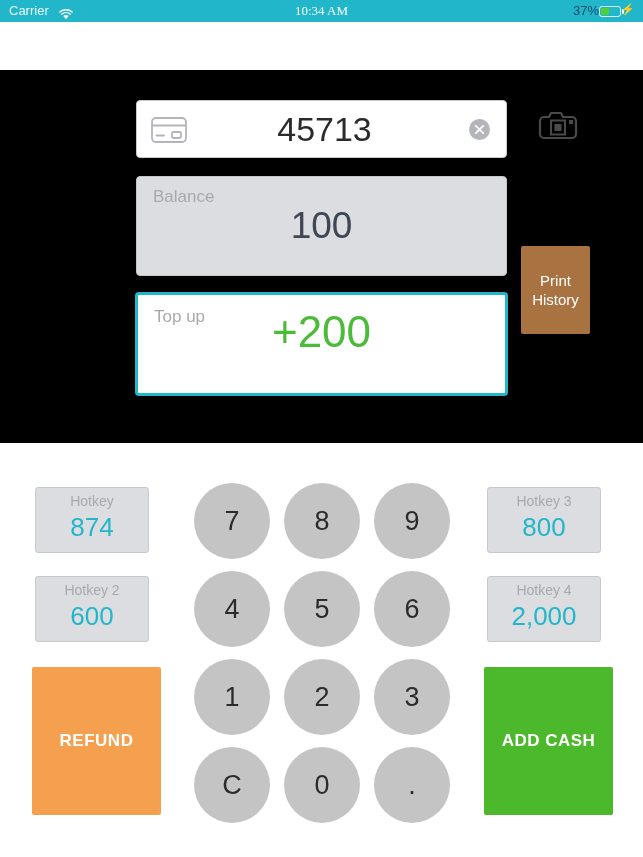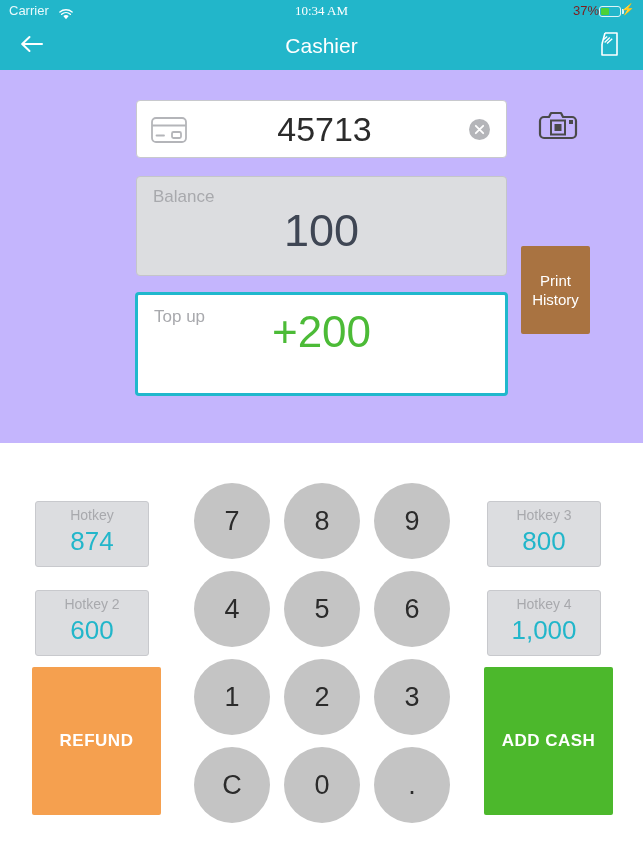--- a/index.html
+++ b/index.html
@@ -49,21 +49,21 @@
     width: 643px;
     text-align: center;
     font-size: 13px;
     color: #ffffff;
     font-family: Liberation Serif, serif;
   }
   .status-batt-pct {
     position: absolute;
     right: 44px; top: 0;
     font-size: 13px;
-    color: #7f1d1d;
+    color: #0c4a6e;
   }
   .batt-shell {
     position: absolute;
     right: 22px; top: 6px;
     width: 22px; height: 11px;
     border: 1px solid rgba(255,255,255,0.85);
     border-radius: 3px;
     box-sizing: border-box;
   }
   .batt-fill {
@@ -125,21 +125,21 @@
     justify-content: center;
     cursor: pointer;
   }
 
   
   .top-panel {
     position: absolute;
     top: 70px; left: 0;
     width: 643px;
     height: 373px;
-    background: #c4b5fd;
+    background: #000000;
   }
 
   .card-row {
     position: absolute;
     left: 136px; top: 30px;
     width: 371px; height: 58px;
   }
   .card-input {
     position: absolute;
     left: 0; top: 0;
@@ -200,21 +200,21 @@
   .field-label {
     position: absolute;
     left: 16px; top: 10px;
     font-size: 17px;
     color: #a8a9ad;
   }
   .field-value {
     position: absolute;
     left: 0; right: 0; top: 28px;
     text-align: center;
-    font-size: 45px;
+    font-size: 37px;
     color: #3f4654;
   }
   .topup-box .field-value {
     color: #4cbb37;
     font-size: 44px;
     top: 12px;
   }
   .topup-box .field-label { top: 12px; }
 
   .print-history {
@@ -250,21 +250,20 @@
   }
 
   .hotkey {
     position: absolute;
     width: 114px; height: 66px;
     background: #dcdde0;
     border: 1px solid #c8c9cd;
     border-radius: 3px;
     box-sizing: border-box;
     cursor: pointer;
-    margin-top: 14px;
   }
   .hotkey .hk-label {
     position: absolute;
     left: 0; right: 0; top: 5px;
     text-align: center;
     font-size: 14px;
     color: #a8a9ad;
   }
   .hotkey .hk-value {
     position: absolute;
@@ -335,42 +334,20 @@
     </span>
     <span class="status-time">10:34 AM</span>
     <span class="status-batt-pct">37%</span>
     <span class="batt-shell">
       <span class="batt-fill"></span>
     </span>
     <span class="batt-cap"></span>
     <span class="batt-bolt">⚡</span>
   </div>
 
-  <div class="nav-bar">
-    <div class="nav-back">
-      <span>
-        <svg width="26" height="20" viewBox="0 0 26 20">
-          <path d="M10.5 3 L3.2 10 L10.5 17" stroke="#ffffff" stroke-width="2" fill="none" stroke-linecap="round" stroke-linejoin="round"></path>
-          <path d="M3.6 10 H23" stroke="#ffffff" stroke-width="2" fill="none" stroke-linecap="round"></path>
-        </svg>
-      </span>
-    </div>
-    <div class="nav-title">Cashier</div>
-    <div class="nav-right">
-      <span>
-        <svg width="26" height="28" viewBox="0 0 26 28">
-          <path d="M6 3 H18 V25 H3 V14" stroke="#ffffff" stroke-width="1.6" fill="none" stroke-linejoin="round"></path>
-          <path d="M6 3 L3 14" stroke="#ffffff" stroke-width="1.6" fill="none"></path>
-          <path d="M4.6 9.5 L8.2 6.4" stroke="#ffffff" stroke-width="1.3" fill="none"></path>
-          <path d="M5.6 12.4 L10.8 7.6" stroke="#ffffff" stroke-width="1.3" fill="none"></path>
-          <path d="M8.0 13.6 L13.2 8.8" stroke="#ffffff" stroke-width="1.3" fill="none"></path>
-        </svg>
-      </span>
-    </div>
-  </div>
 
   <div class="top-panel">
 
     <div class="card-row">
       <div class="card-input">
         <span class="card-icon">
           <svg width="36" height="26" viewBox="0 0 36 26">
             <rect x="1" y="1" width="34" height="24" rx="4" stroke="#b4b5b9" stroke-width="1.8" fill="none"></rect>
             <path d="M1 8.5 H35" stroke="#b4b5b9" stroke-width="1.8" fill="none"></path>
             <path d="M5.5 18.5 H13" stroke="#b4b5b9" stroke-width="1.8" fill="none" stroke-linecap="round"></path>
@@ -425,21 +402,21 @@
     <div class="hotkey hk2">
       <span class="hk-label">Hotkey 2</span>
       <span class="hk-value">600</span>
     </div>
     <div class="hotkey hk3">
       <span class="hk-label">Hotkey 3</span>
       <span class="hk-value">800</span>
     </div>
     <div class="hotkey hk4">
       <span class="hk-label">Hotkey 4</span>
-      <span class="hk-value">1,000</span>
+      <span class="hk-value">2,000</span>
     </div>
 
     <div class="keypad">
       <div class="key" style="left:0px;   top:0px;">7</div>
       <div class="key" style="left:90px;  top:0px;">8</div>
       <div class="key" style="left:180px; top:0px;">9</div>
       <div class="key" style="left:0px;   top:88px;">4</div>
       <div class="key" style="left:90px;  top:88px;">5</div>
       <div class="key" style="left:180px; top:88px;">6</div>
       <div class="key" style="left:0px;   top:176px;">1</div>

